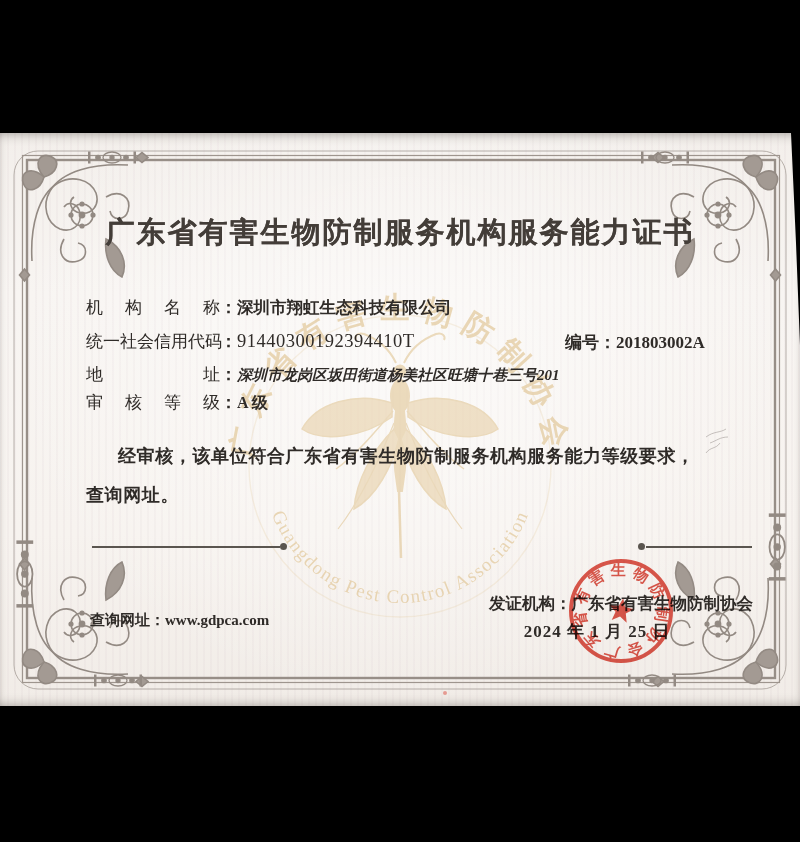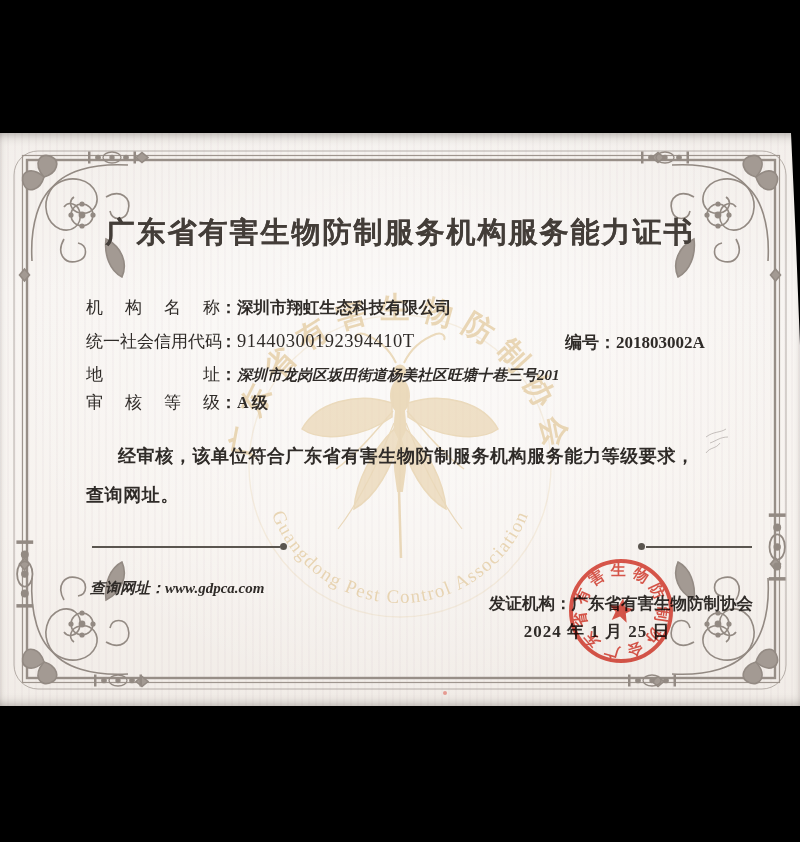--- a/index.html
+++ b/index.html
@@ -23,21 +23,21 @@
   .v1{font-size:16.5px;text-align:center;}
   .v2{font-size:18.5px;font-weight:normal;font-family:"Liberation Serif",serif;letter-spacing:.5px;}
   .v3{font-size:15px;font-style:italic;}
   .v4{font-size:16px;margin-top:48px;}
   .numberline{left:565px;top:163px;font-size:17px;font-weight:bold;white-space:nowrap;margin-top:35px;}
   .bodyline{font-size:18px;font-weight:600;letter-spacing:.6px;white-space:nowrap;}
   .validity-text{top:404px;left:300px;width:260px;text-align:center;font-size:18px;
                  font-weight:bold;white-space:nowrap;}
   .vline{top:413px;height:2px;background:#5a554f;}
   .vdot{top:410px;width:7px;height:7px;border-radius:50%;background:#5a554f;}
-  .query{left:90px;top:446px;font-size:15px;font-weight:bold;white-space:nowrap;font-style:italic;}
+  .query{left:90px;top:478px;font-size:15px;font-weight:bold;white-space:nowrap;}
   .issuer{left:462px;top:460px;width:270px;text-align:center;font-size:16.5px;
           font-weight:bold;white-space:nowrap;margin-left:24px;}
   .issuedate{left:462px;top:487px;width:270px;text-align:center;font-size:17px;
              font-weight:bold;letter-spacing:1px;white-space:nowrap;}
   .frame-svg,.wm-svg,.extra-svg{position:absolute;left:0;top:0;width:800px;height:573px;}
   .seal-svg{position:absolute;left:556px;top:413px;width:130px;height:130px;
             mix-blend-mode:multiply;opacity:.9;}
 </style>
 </head>
 <body>

